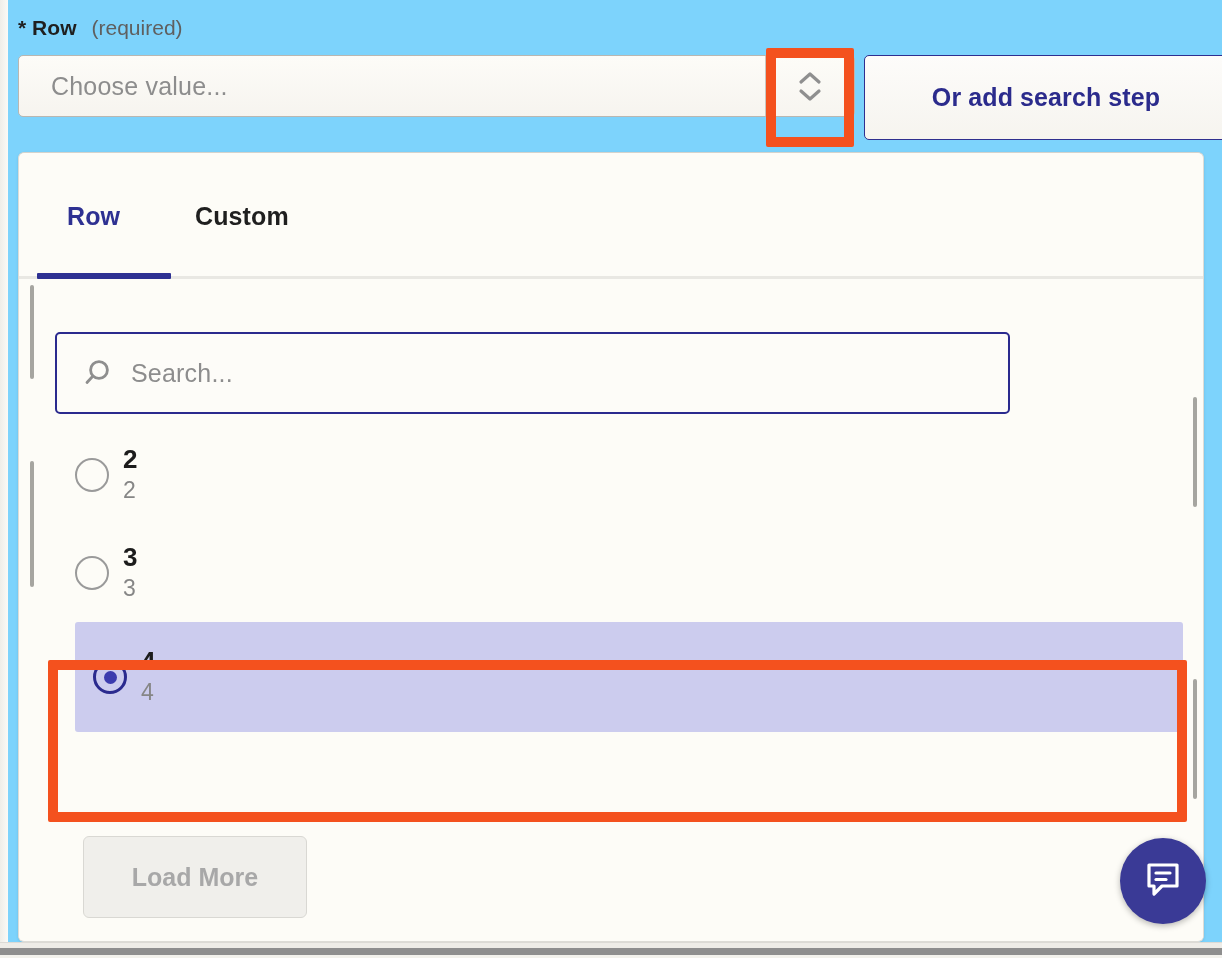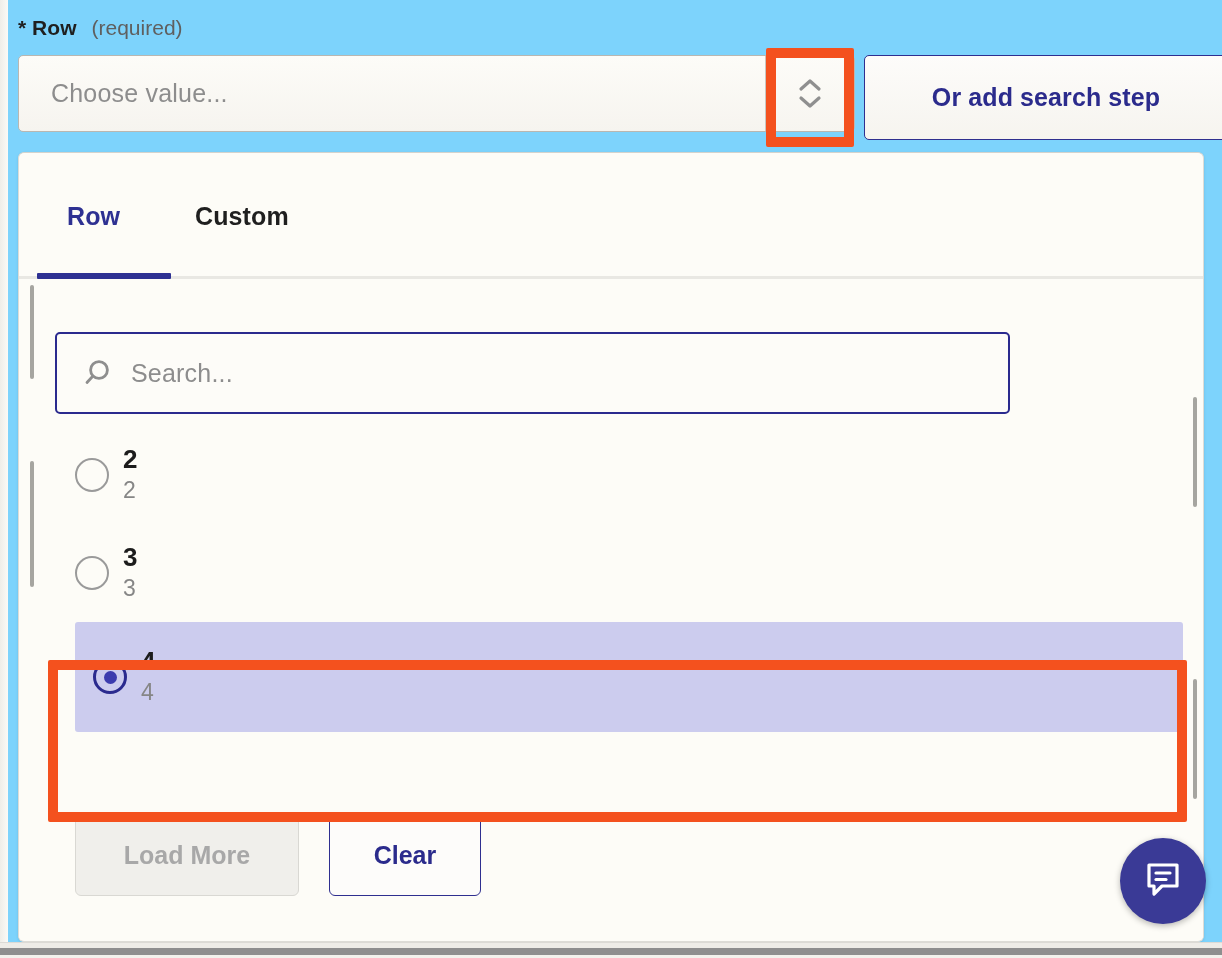--- a/index.html
+++ b/index.html
@@ -29,21 +29,21 @@
     color: #2b2b2b;
   }
   .field-label .req-star { font-weight: bold; color: #1f1f1f; }
   .field-label .label-text { font-weight: bold; color: #1f1f1f; letter-spacing: .1px; }
   .field-label .req-note { color: #5f5f5f; font-weight: normal; margin-left: 9px; }
 
   
   .select-control {
     position: absolute;
     left: 18px; top: 55px;
-    width: 837px; height: 77px;
+    width: 837px; height: 62px;
     background: linear-gradient(#fdfcf8, #f6f4ef);
     border: 1px solid #b9b7b1;
     border-radius: 5px;
     display: flex;
     align-items: stretch;
   }
   .select-value {
     flex: 1 1 auto;
     display: flex;
     align-items: center;
@@ -206,26 +206,25 @@
   .option-sub {
     font-size: 23px;
     color: #868686;
     line-height: 30px;
     margin-top: 2px;
   }
 
   
   .panel-footer {
     position: absolute;
-    left: 0; right: 0; bottom: 0;
+    left: 8px; right: 0; bottom: 0;
     height: 126px;
     display: flex;
-    align-items: flex-start;
+    align-items: center;
     padding-left: 56px;
-    gap: 30px;
   }
   .btn-load-more {
     width: 224px; height: 82px;
     background: #f0efeb;
     border: 1px solid #d9d8d3;
     border-radius: 6px;
     color: #a8a8a8;
     font-size: 25px;
     font-weight: bold;
     display: flex; align-items: center; justify-content: center;
@@ -385,21 +384,20 @@
           <span class="option-texts">
             <span class="option-title">4</span>
             <span class="option-sub">4</span>
           </span>
         </div>
 
       </div>
 
       <div class="panel-footer">
         <div class="btn-load-more">Load More</div>
-        <div class="btn-clear">Clear</div>
       </div>
 
     </div>
   </div>
 
   <div class="annot" id="annot-toggle"></div>
   <div class="annot" id="annot-option"></div>
 
   <div class="chat-fab">
     <span>

